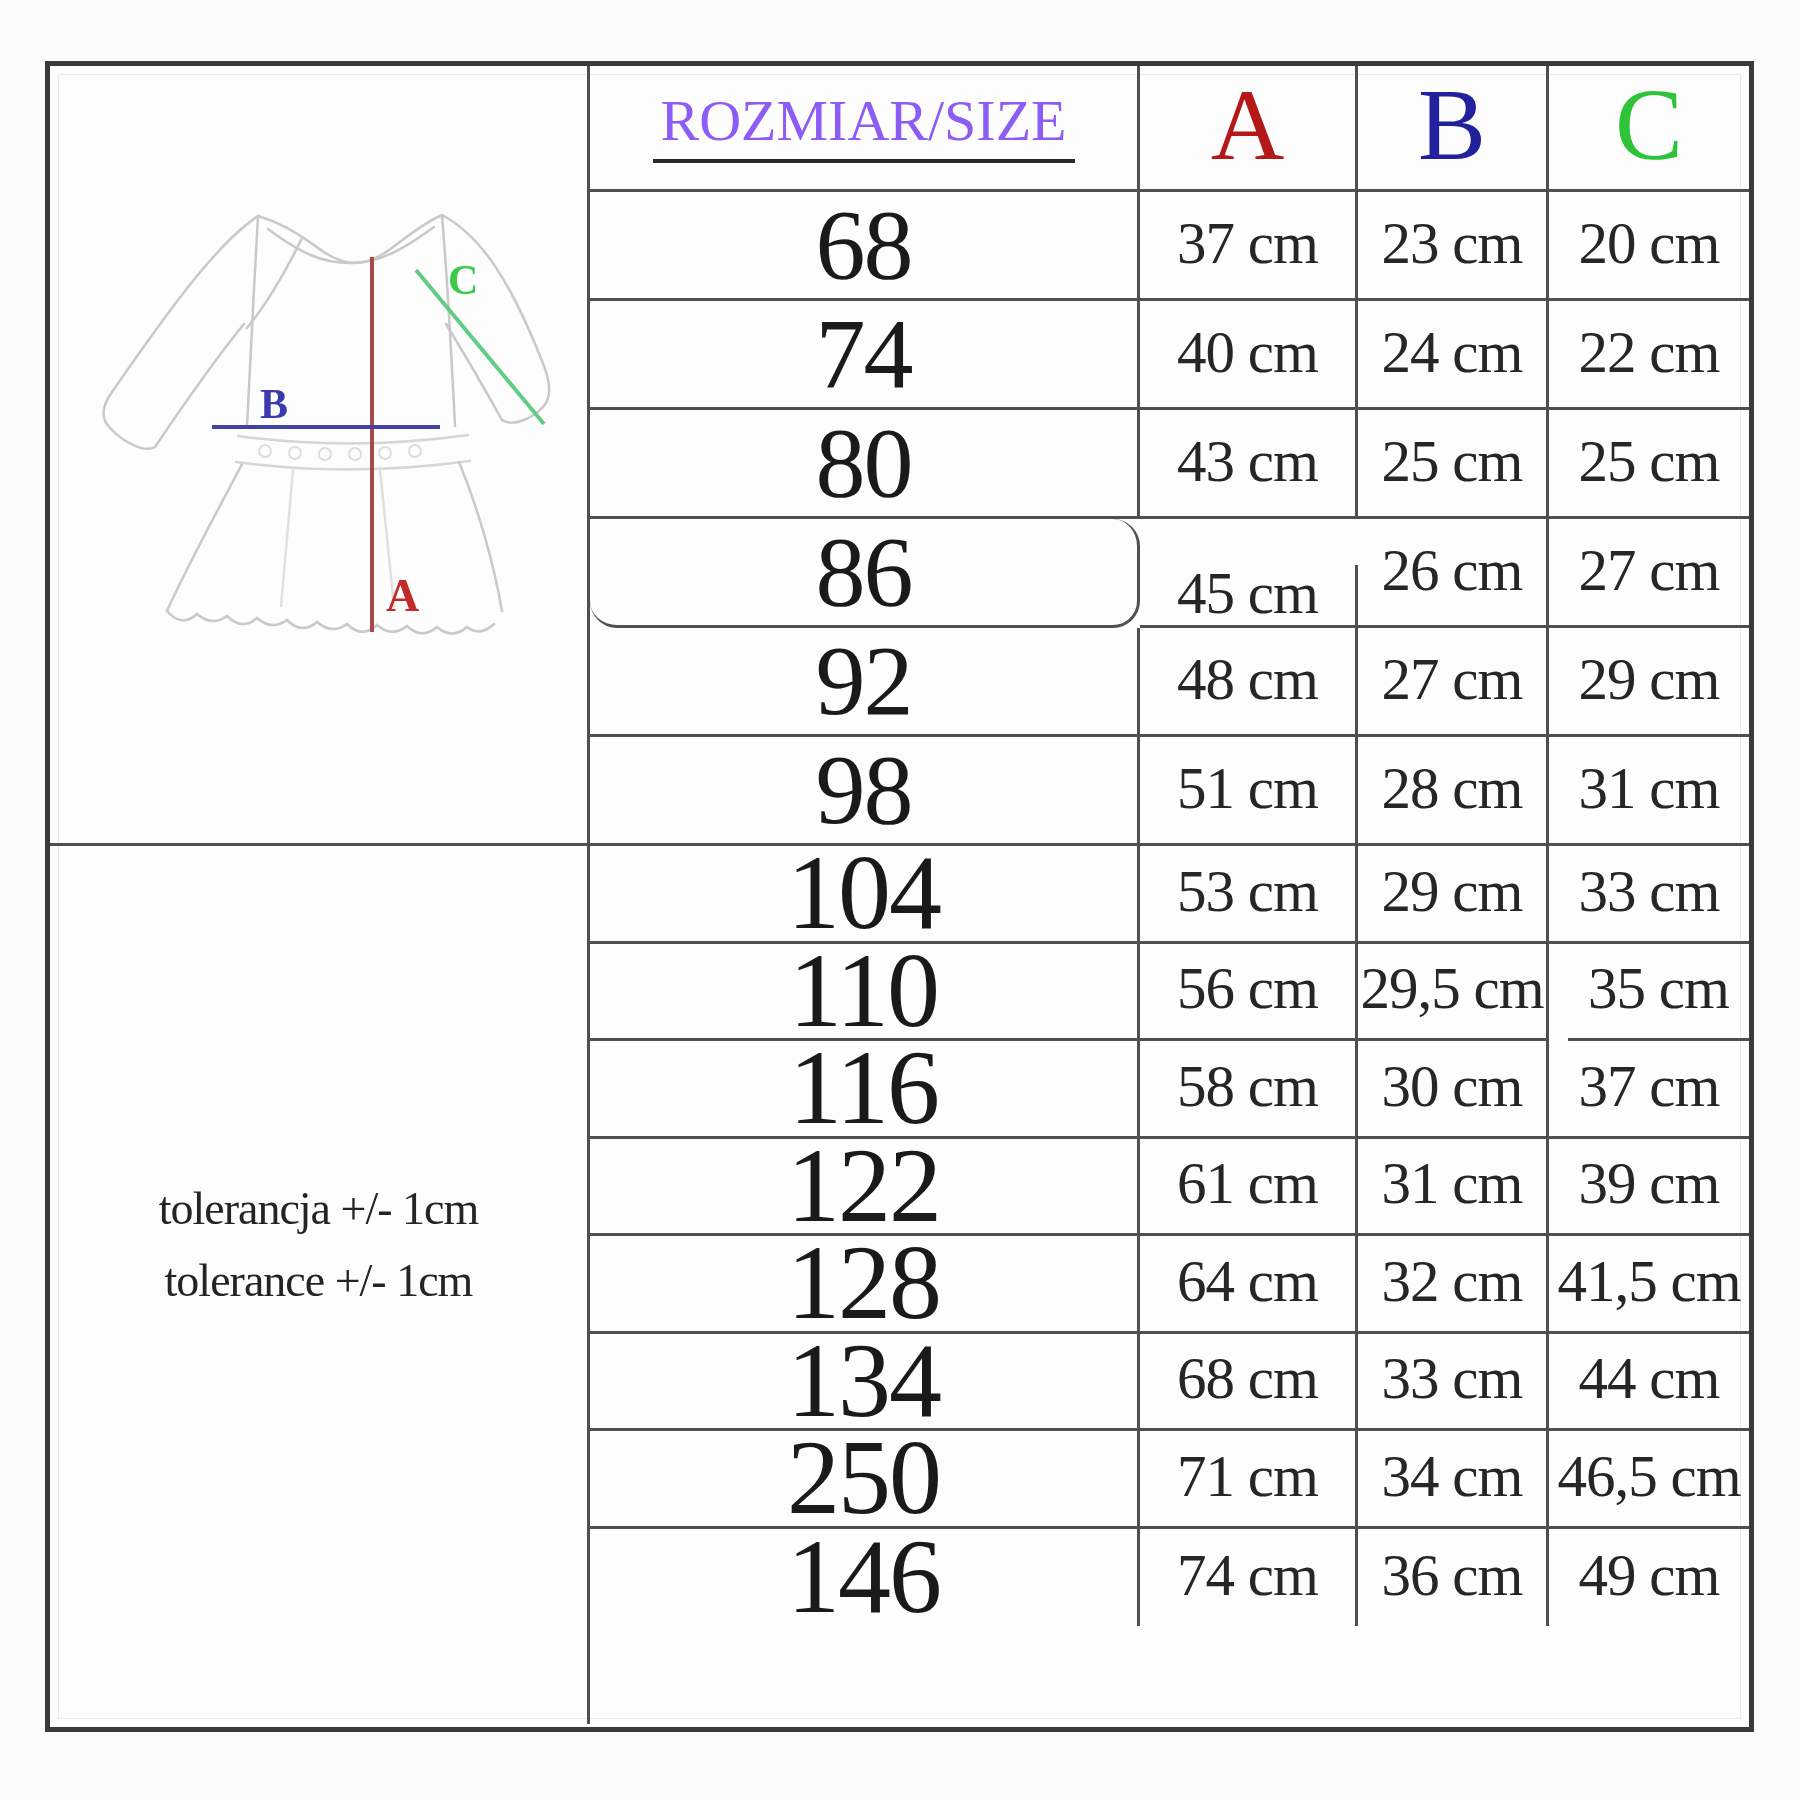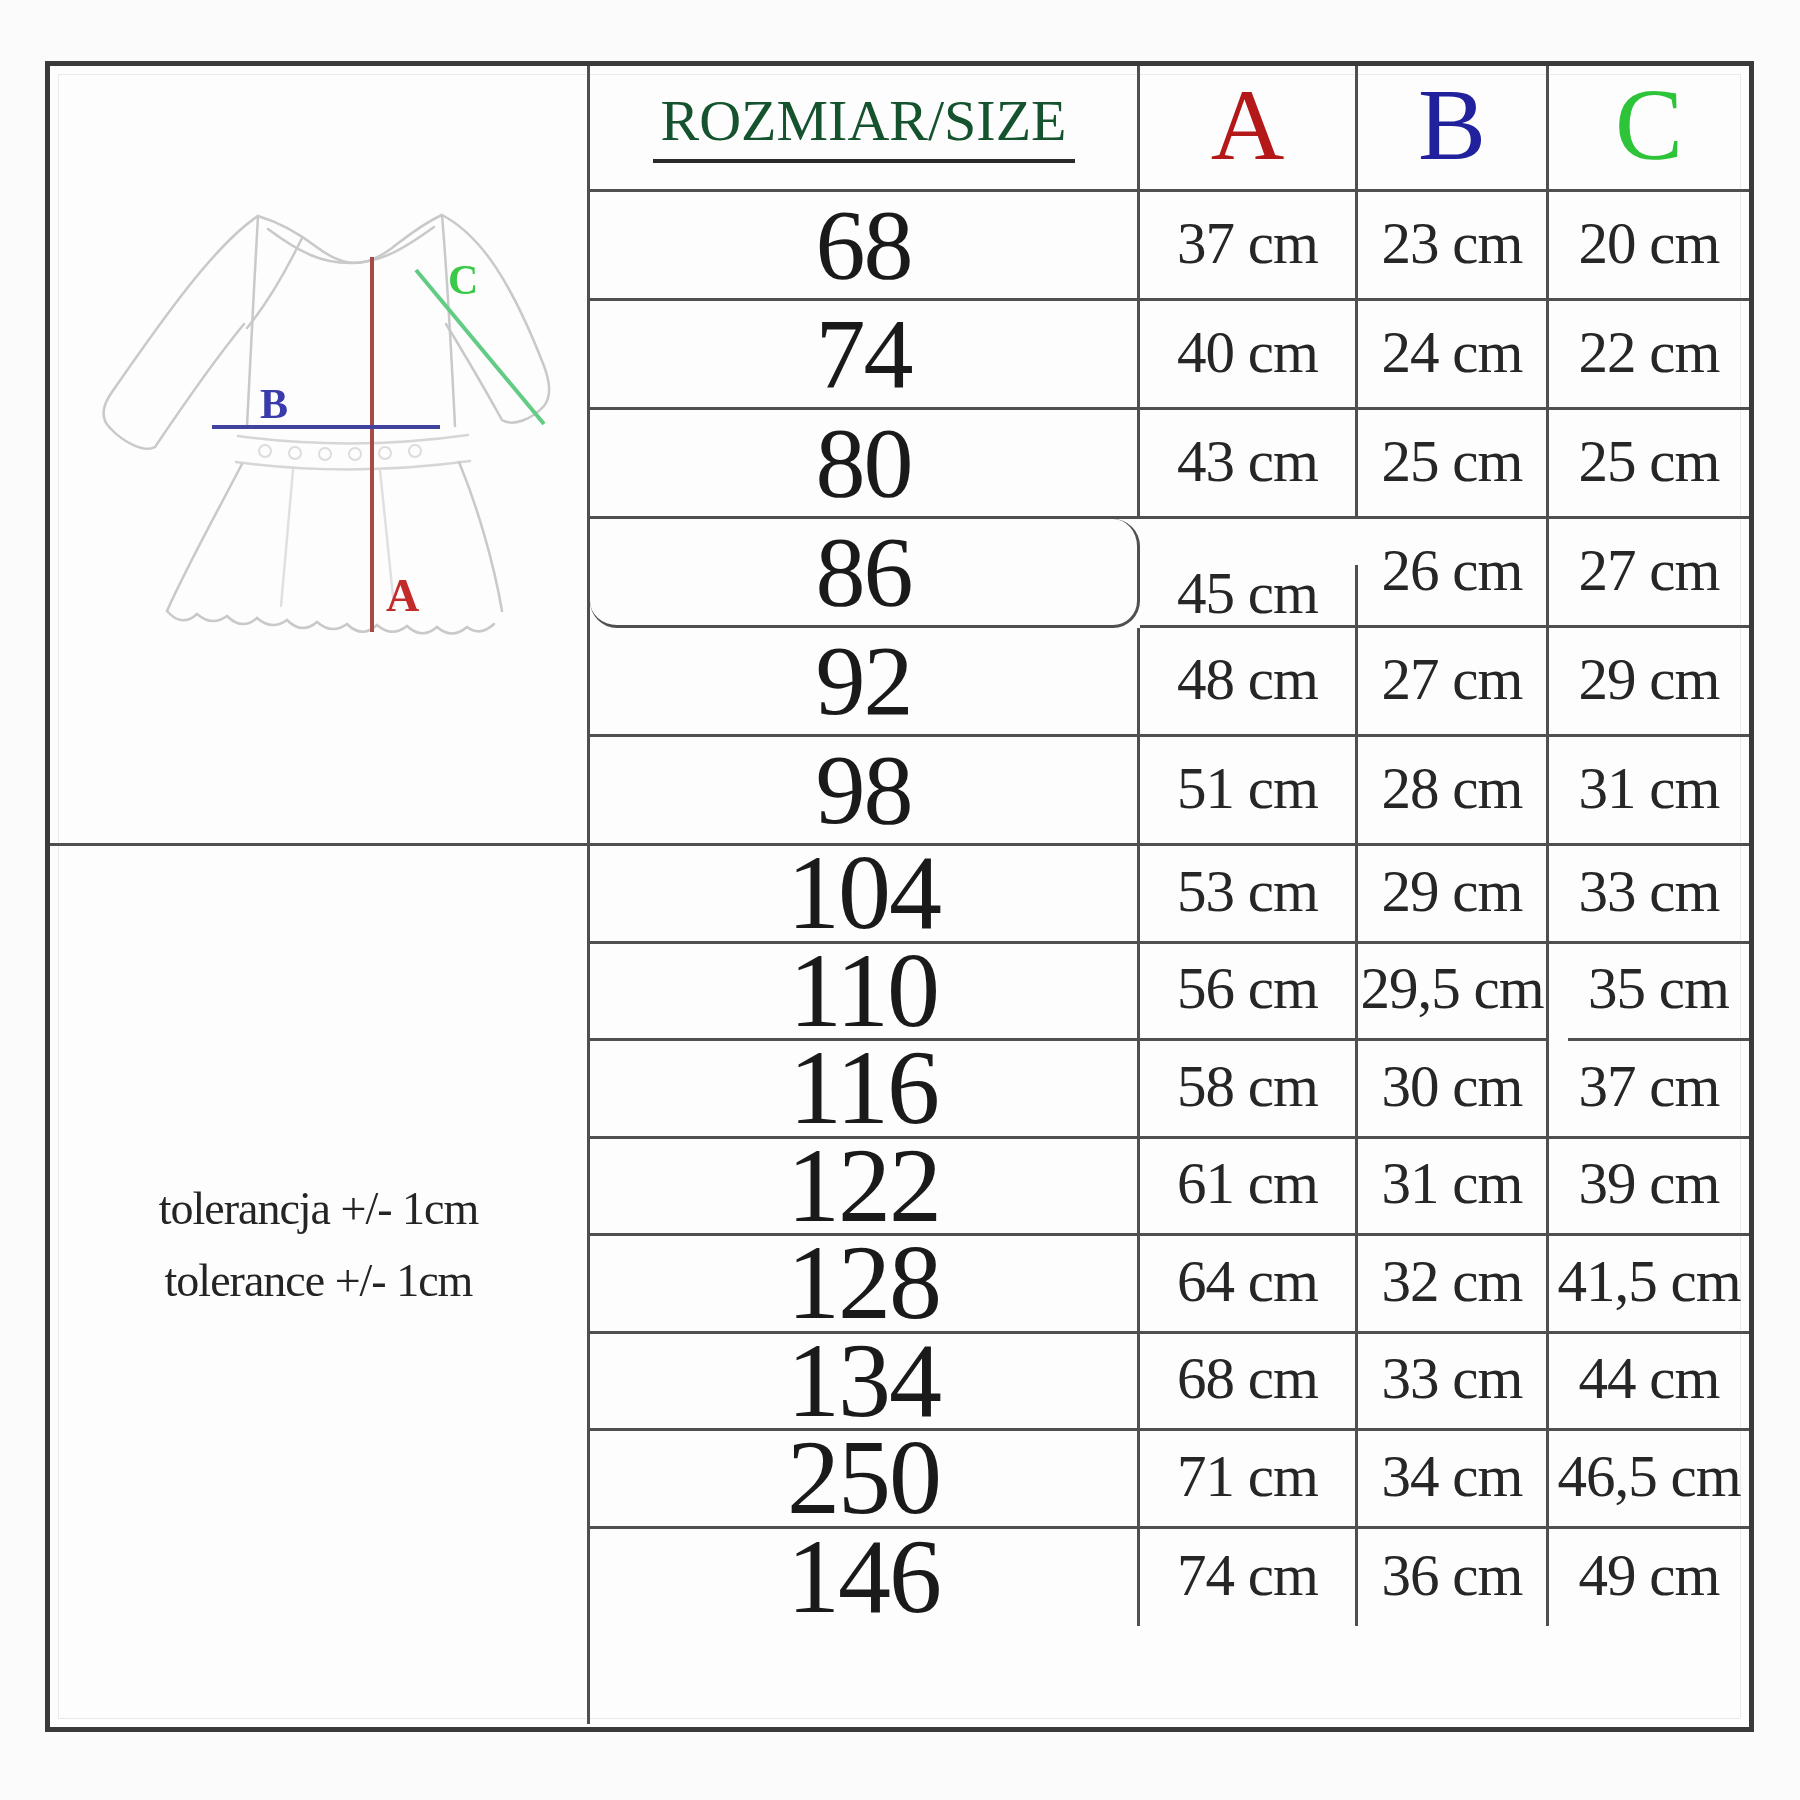--- a/index.html
+++ b/index.html
@@ -28,21 +28,21 @@
   .cell.last-col{border-right:none;}
   .cell.row-last{border-bottom:none;}
 
   .diagram-cell{grid-column:1;grid-row:1 / span 7;position:relative;padding:0;}
   .tolerance-cell{
     grid-column:1;grid-row:8 / span 9;border-bottom:none;
     flex-direction:column;justify-content:center;padding-bottom:80px;
     font-size:46px;color:#242424;line-height:1.55;letter-spacing:-1px;
   }
 
-  .header-size{grid-column:2;grid-row:1;font-size:58px;color:#14532d;}
+  .header-size{grid-column:2;grid-row:1;font-size:58px;color:#8b5cf6;}
   .header-size .underline{border-bottom:4px solid #2a2a2a;padding:0 8px 9px 8px;white-space:nowrap;}
   .header-letter{grid-row:1;font-size:102px;padding-bottom:6px;}
 
   .size-cell{color:#1a1a1a;letter-spacing:-2px;}
   .size-top{font-size:100px;}
   .size-bottom{font-size:106px;}
   .val-cell{font-size:59px;color:#262626;letter-spacing:-1px;padding-bottom:4px;}
 
   .dress-svg{position:absolute;inset:0;width:100%;height:100%;}
 </style>

